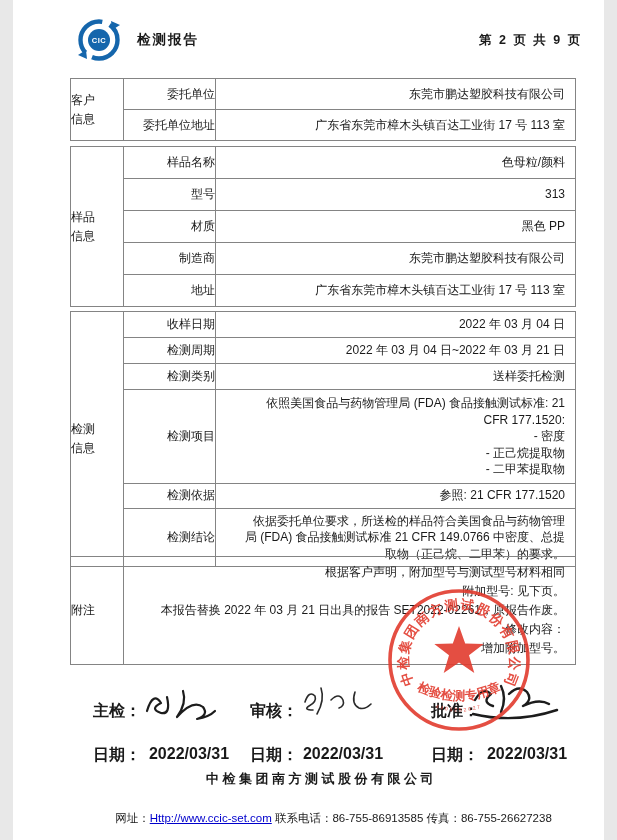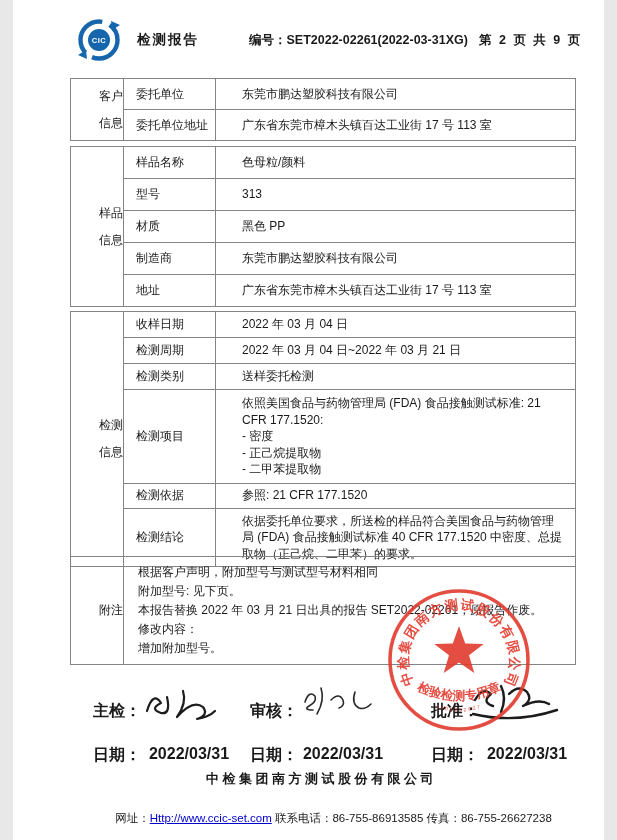--- a/index.html
+++ b/index.html
@@ -12,22 +12,22 @@
   
   .logo { position:absolute; left:62px; top:17px; }
   .hdr-title { position:absolute; left:124px; top:31px; font-size:13.5px; font-weight:bold; letter-spacing:2px; }
   .hdr-no { position:absolute; left:236px; top:32px; font-size:12.5px; font-weight:bold; }
   .hdr-page { position:absolute; left:466px; top:32px; font-size:12.5px; font-weight:bold; letter-spacing:2px; }
   
   table.tbl {
     position:absolute; left:57px; width:506px;
     border-collapse:collapse; table-layout:fixed;
   }
-  .tbl td { border:1px solid #848484; font-size:12px; vertical-align:middle; }
-  td.sec { text-align:right; white-space:pre-line; line-height:27px; }
+  .tbl td { border:1px solid #848484; font-size:12px; vertical-align:middle;text-align:right; }
+  td.sec { text-align:left; white-space:pre-line; line-height:19px; }
   td.fld { padding-left:12px; }
   td.val { padding-left:26px; padding-right:10px; line-height:16.5px; }
   td.val.pre { white-space:pre-line; padding-top:5px; padding-bottom:5px; }
   td.note-val { padding:6px 10px 6px 14px; white-space:pre-line; line-height:19px; vertical-align:top; font-size:12px; }
   
   .abs { position:absolute; font-size:16px;font-weight:bold; }
   .sig { position:absolute; }
   
   .stamp { position:absolute; left:372px; top:586px; opacity:.9; z-index:5; }
   
@@ -44,21 +44,20 @@
 
   <svg class="logo" width="48" height="46" viewBox="0 0 48 46">
     <circle cx="24" cy="23" r="18.5" fill="none" stroke="#1566ac" stroke-width="4.4" stroke-dasharray="46 8" stroke-dashoffset="10"></circle>
     <polygon points="36,4 45,8 37,13" fill="#1566ac"></polygon>
     <polygon points="12,42 3,38 11,33" fill="#1566ac"></polygon>
     <circle cx="24" cy="23" r="11" fill="#1566ac"></circle>
     <text x="24" y="26" text-anchor="middle" font-size="7.5" font-weight="bold" fill="#ffffff" letter-spacing="0.5">CIC</text>
   </svg>
 
   <div class="hdr-title">检测报告</div>
-  <div class="hdr-no"><span>编号：</span><span>SET2022-02261(2022-03-31XG)</span></div>
   <div class="hdr-page">第 2 页 共 9 页</div>
 
   <table class="tbl" style="top:78px">
     <colgroup>
         <col style="width:53px">
         <col style="width:92px">
         <col>
       </colgroup>
     <tbody>
       <tr style="height:31px">
@@ -133,21 +132,21 @@
 - 密度
 - 正己烷提取物
 - 二甲苯提取物</td>
       </tr>
       <tr style="height:25px">
         <td class="fld">检测依据</td>
         <td class="val">参照: 21 CFR 177.1520</td>
       </tr>
       <tr>
         <td class="fld">检测结论</td>
-        <td class="val" style="padding-top:4px;padding-bottom:4px">依据委托单位要求，所送检的样品符合美国食品与药物管理局 (FDA) 食品接触测试标准 40 CFR 177.1520 中密度、总提取物（正己烷、二甲苯）的要求。</td>
+        <td class="val" style="padding-top:4px;padding-bottom:4px">依据委托单位要求，所送检的样品符合美国食品与药物管理局 (FDA) 食品接触测试标准 21 CFR 149.0766 中密度、总提取物（正己烷、二甲苯）的要求。</td>
       </tr>
     </tbody>
   </table>
 
   <table class="tbl" style="top:556px">
     <colgroup>
         <col style="width:53px">
         <col style="width:92px">
         <col>
       </colgroup>

